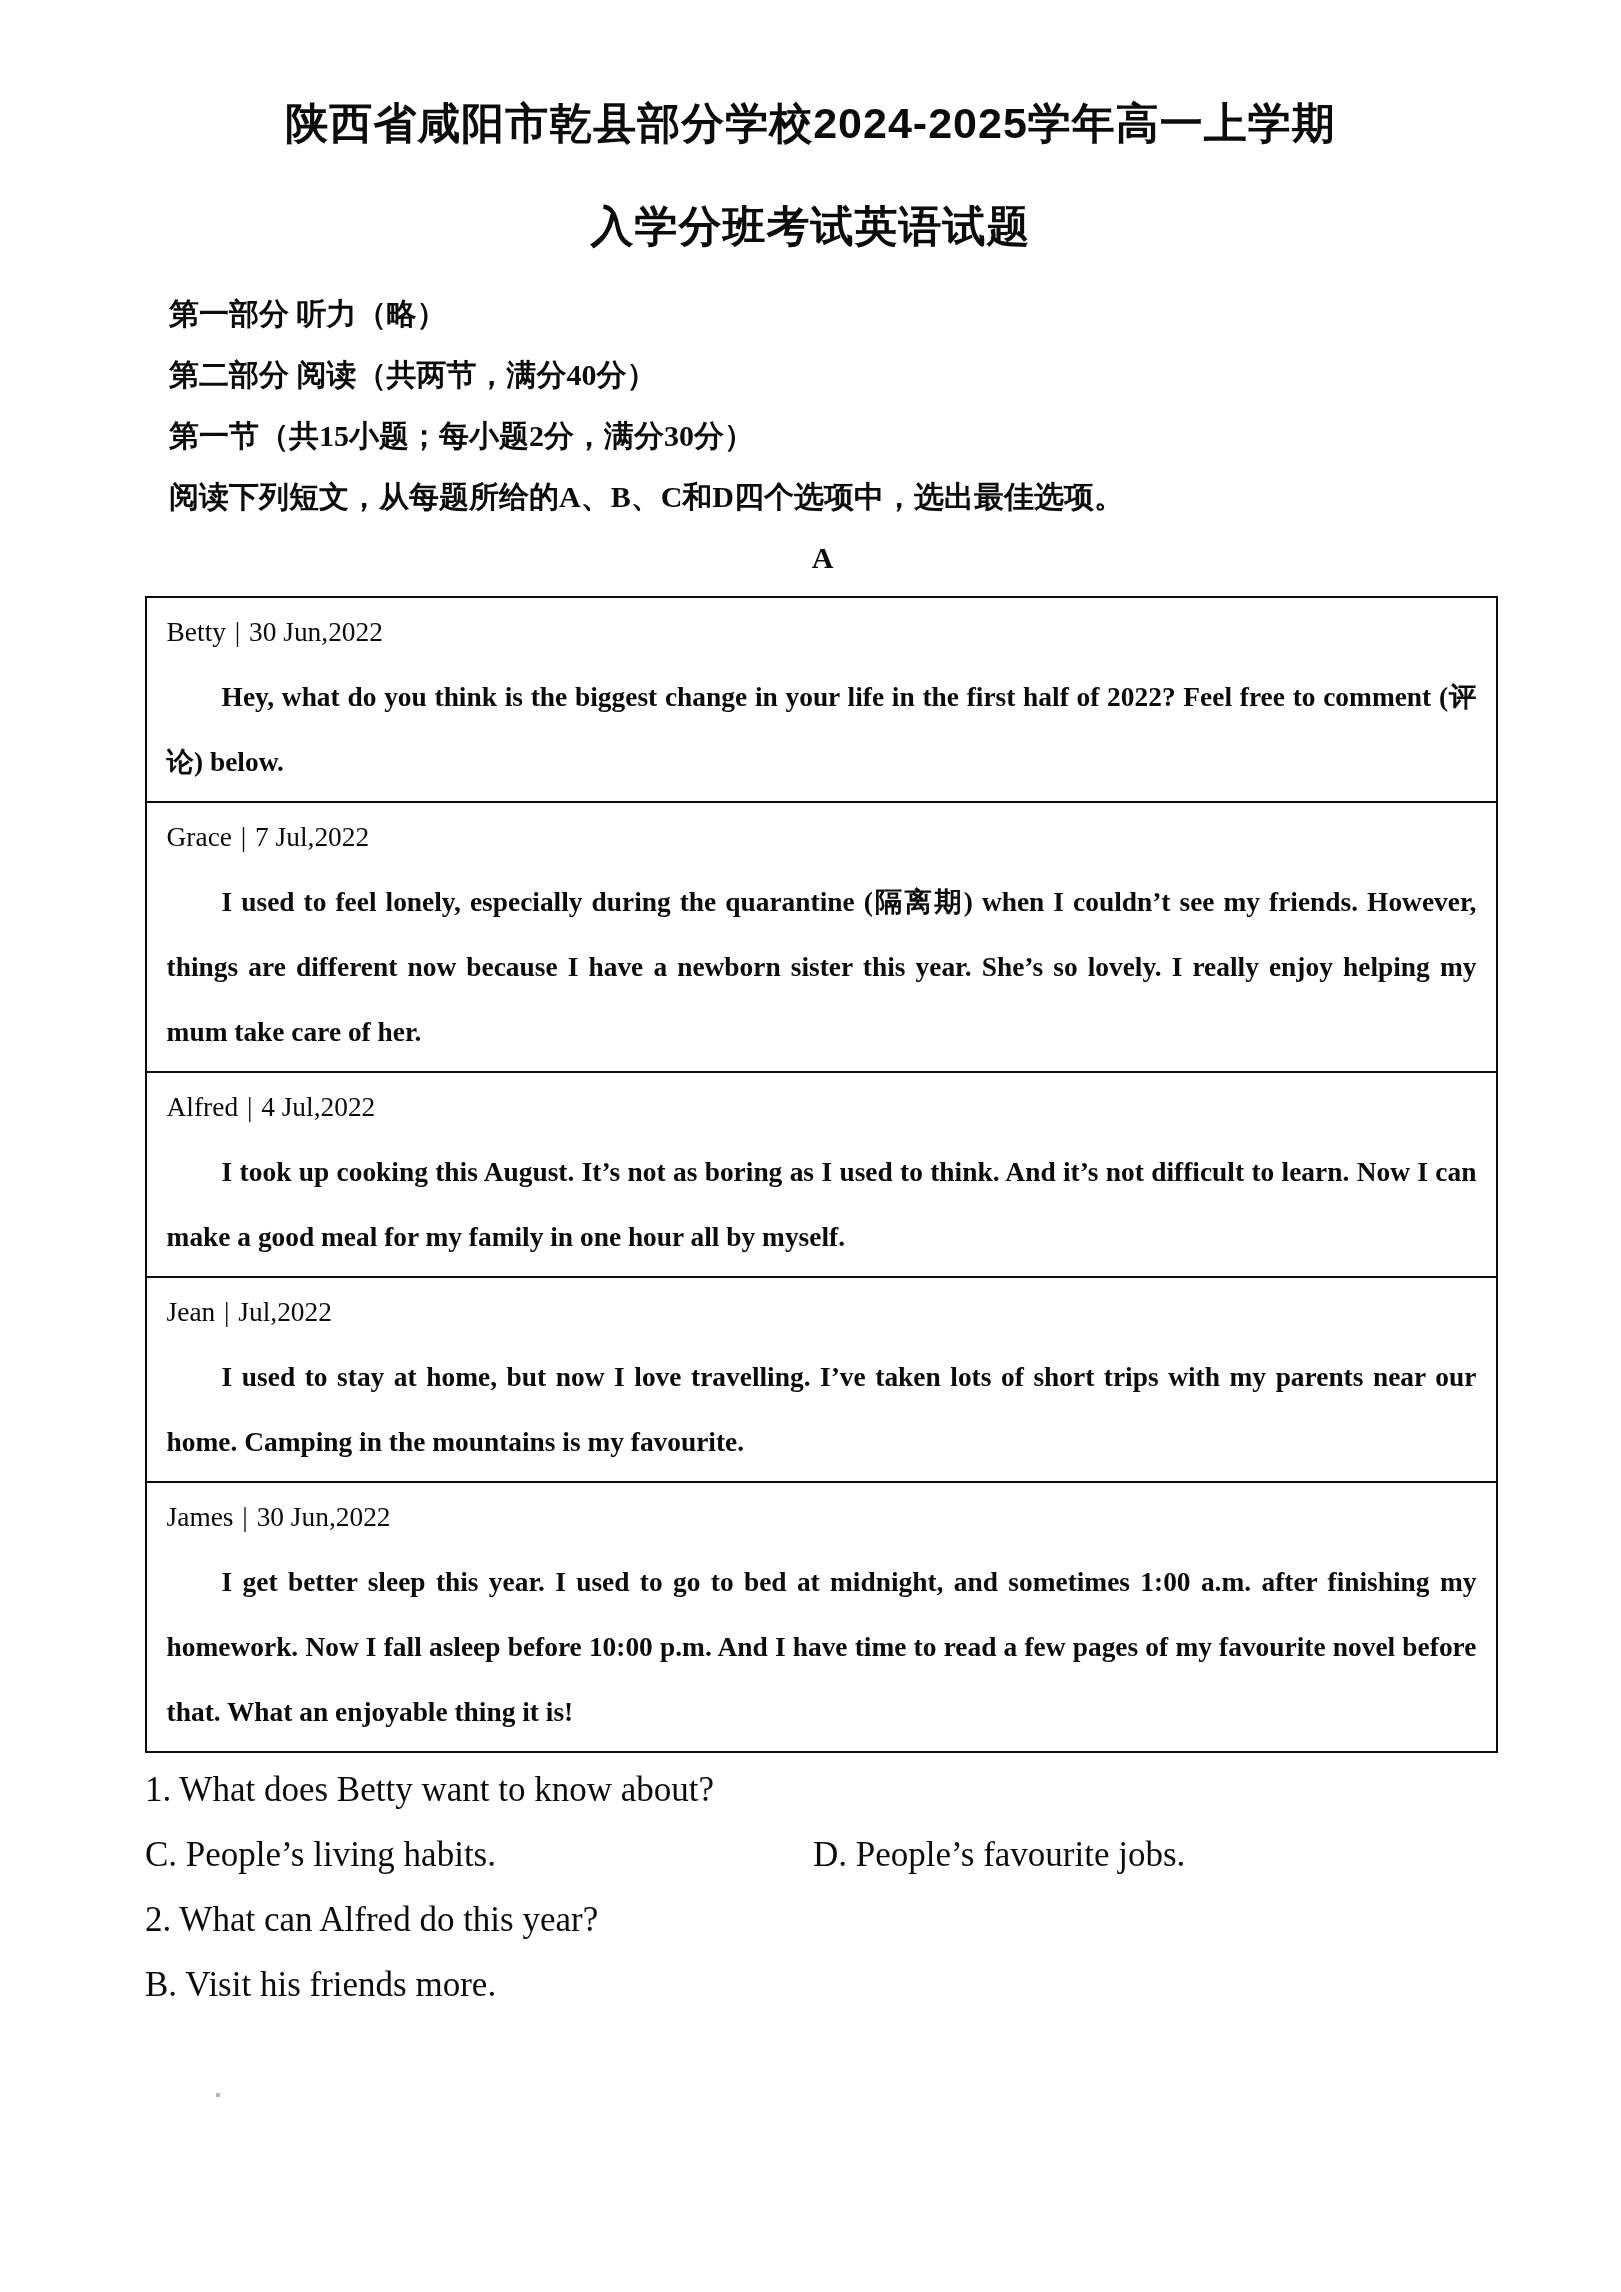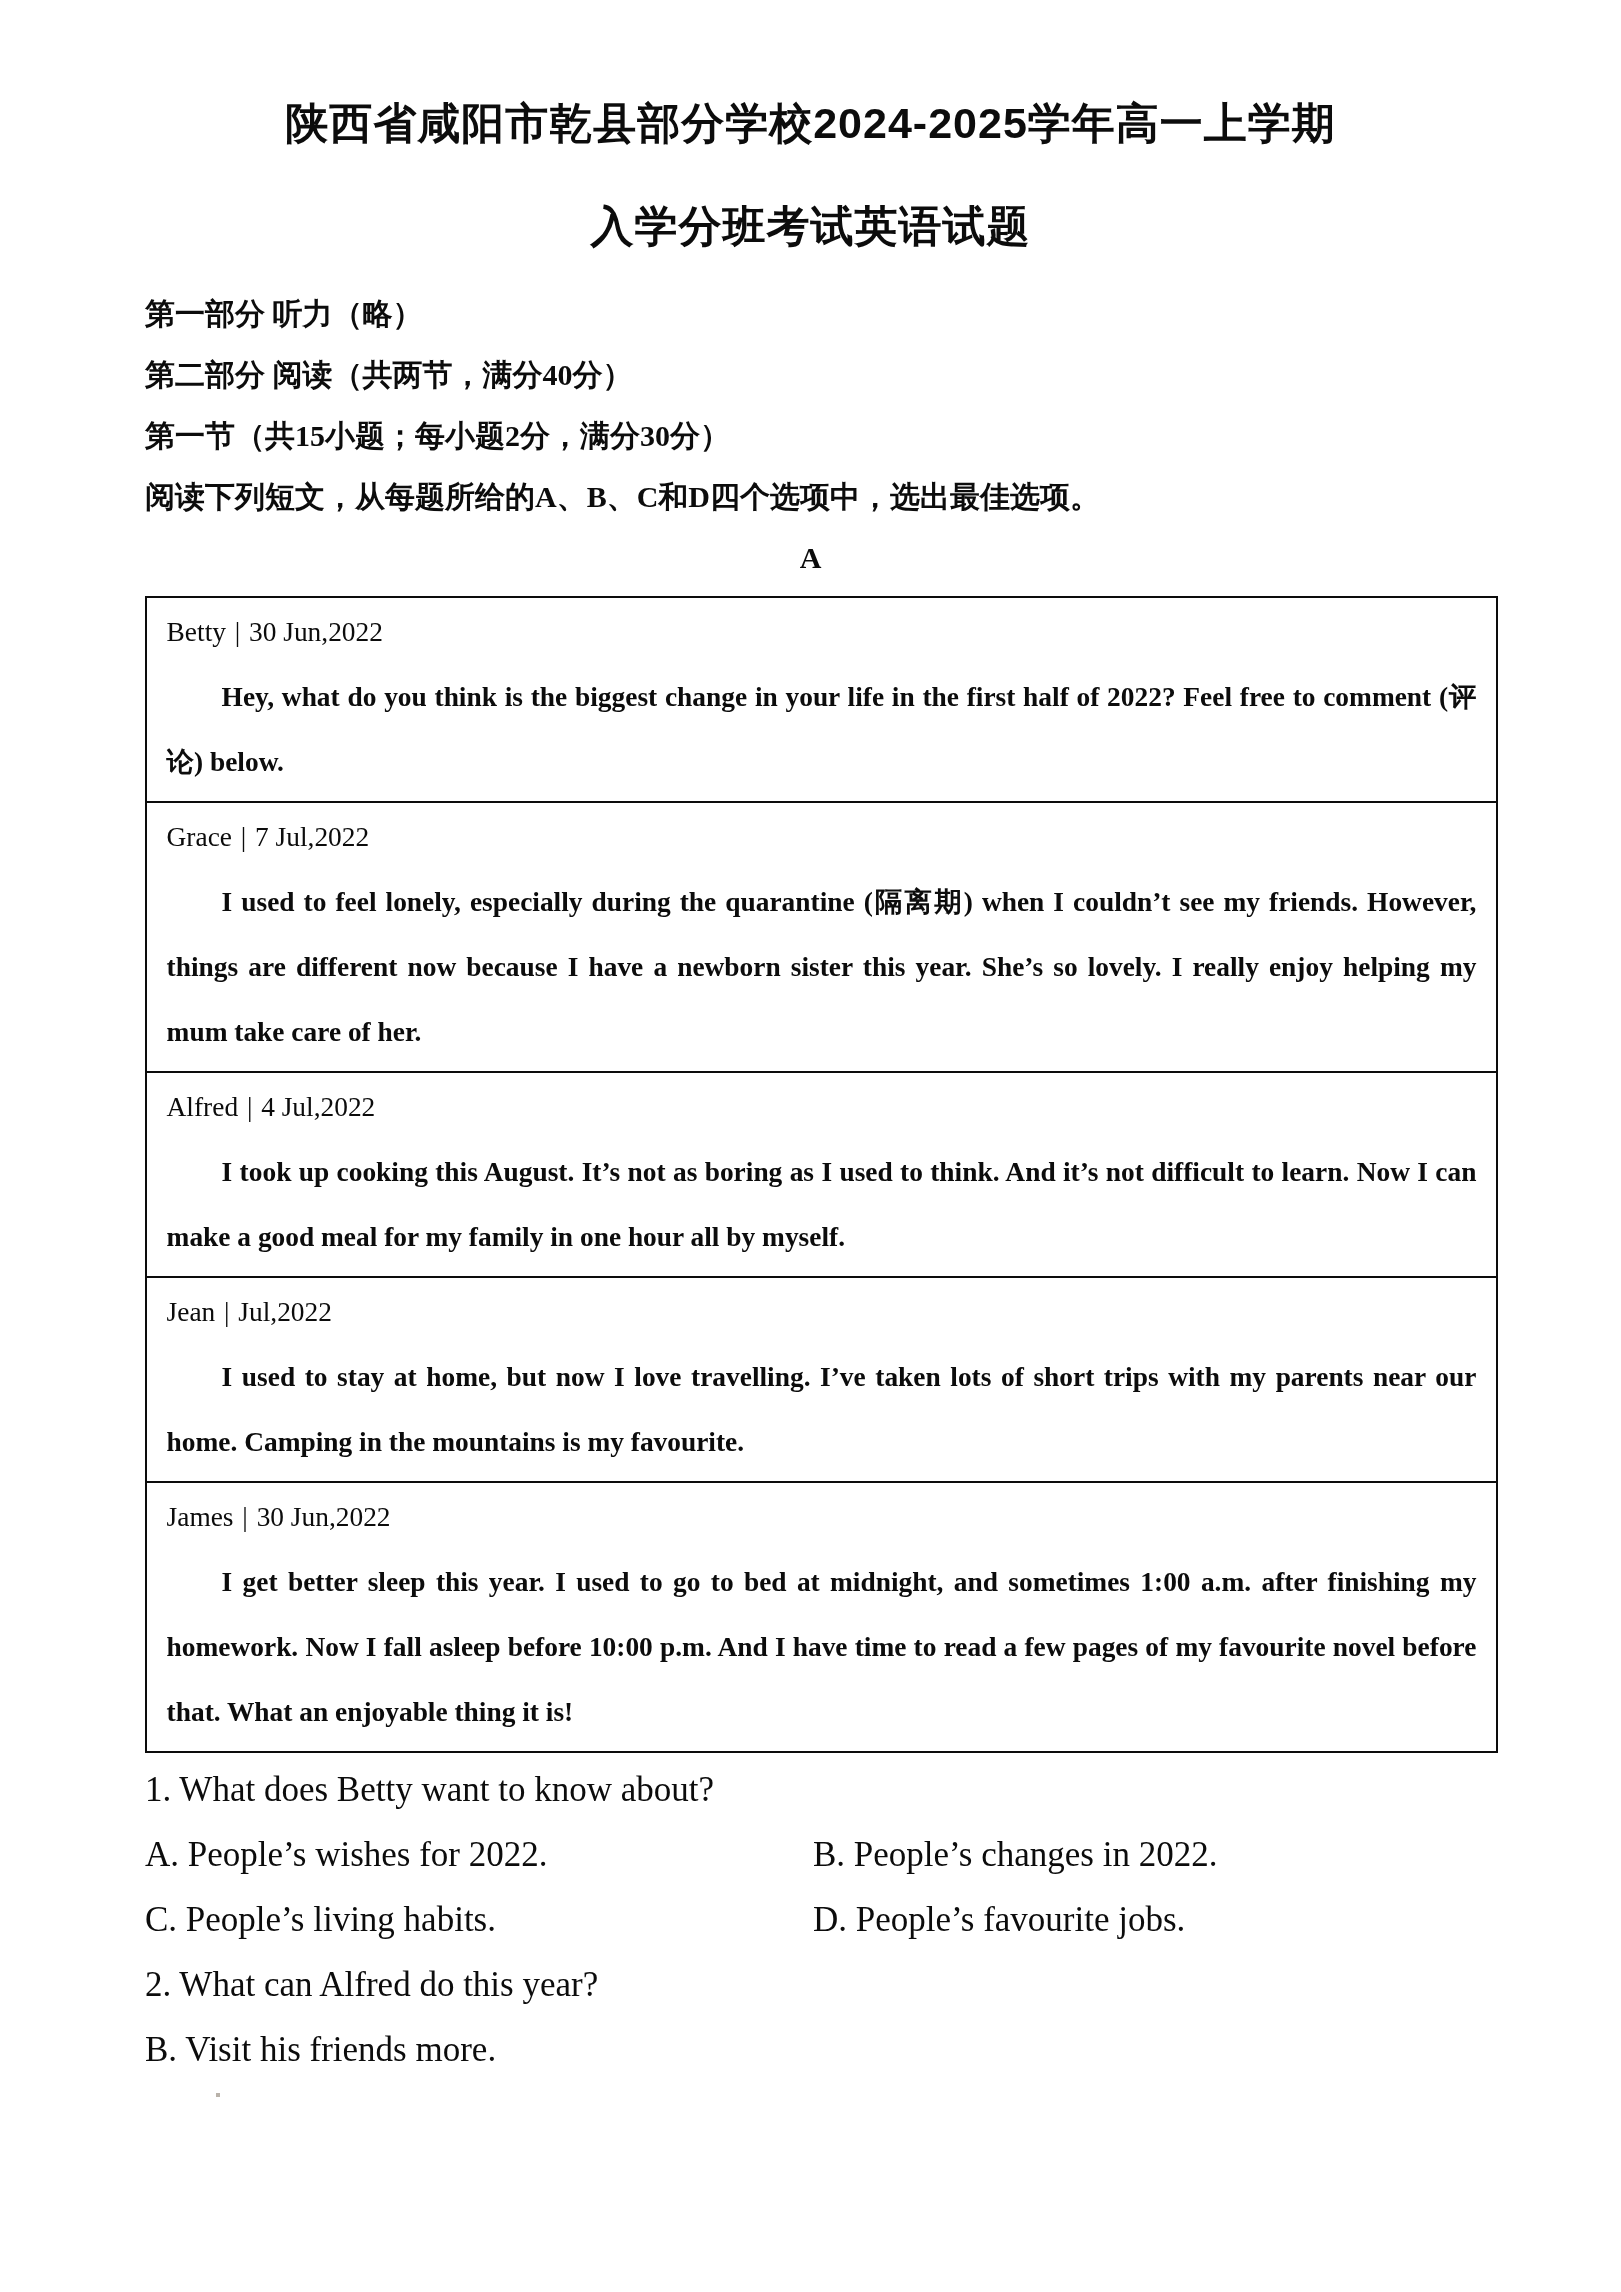--- a/index.html
+++ b/index.html
@@ -13,21 +13,21 @@
 
   .title {
     text-align: center; font-weight: bold;
     font-size: 43px; line-height: 59px;
     font-family: "Liberation Sans", sans-serif;
     letter-spacing: 1px;
   }
   .title1 { margin-top: 94px; text-align: center; }
   .title2 { margin-top: 44px; }
 
-  .headings { margin-top: 27.4px; }
+  .headings { margin-top: 27.4px; margin-left: 24px; }
   .heading {
     font-weight: bold; font-size: 30px; line-height: 61px;
     font-family: "Liberation Serif", serif;
   }
   .passage-label { text-align: center; font-weight: bold; font-size: 30px; line-height: 61px; }
 
   table.posts { border-collapse: collapse; margin-top: 7.8px; width: 1353px; table-layout: fixed; }
   table.posts td {
     border: 2.9px solid #0c0c0c;
     padding: 2px 19.6px 5.9px 19.6px;
@@ -101,24 +101,20 @@
       </div>
       <div class="post-para">I get better sleep this year. I used to go to bed at midnight, and sometimes 1:00 a.m. after finishing my homework. Now I fall asleep before 10:00 p.m. And I have time to read a few pages of my favourite novel before that. What an enjoyable thing it is!</div>
     </td>
         </tr>
   </tbody>
     </table>
 
   <div class="questions">
     <div class="q-line">1. What does Betty want to know about?</div>
     <div class="q-line">
-      <span class="opt-left">A. People’s wishes for 2022.</span>
-      <span>B. People’s changes in 2022.</span>
-    </div>
-    <div class="q-line">
       <span class="opt-left">C. People’s living habits.</span>
       <span>D. People’s favourite jobs.</span>
     </div>
     <div class="q-line">2. What can Alfred do this year?</div>
     <div class="q-line">
       <span>B. Visit his friends more.</span>
     </div>
   </div>
 
 </div>

